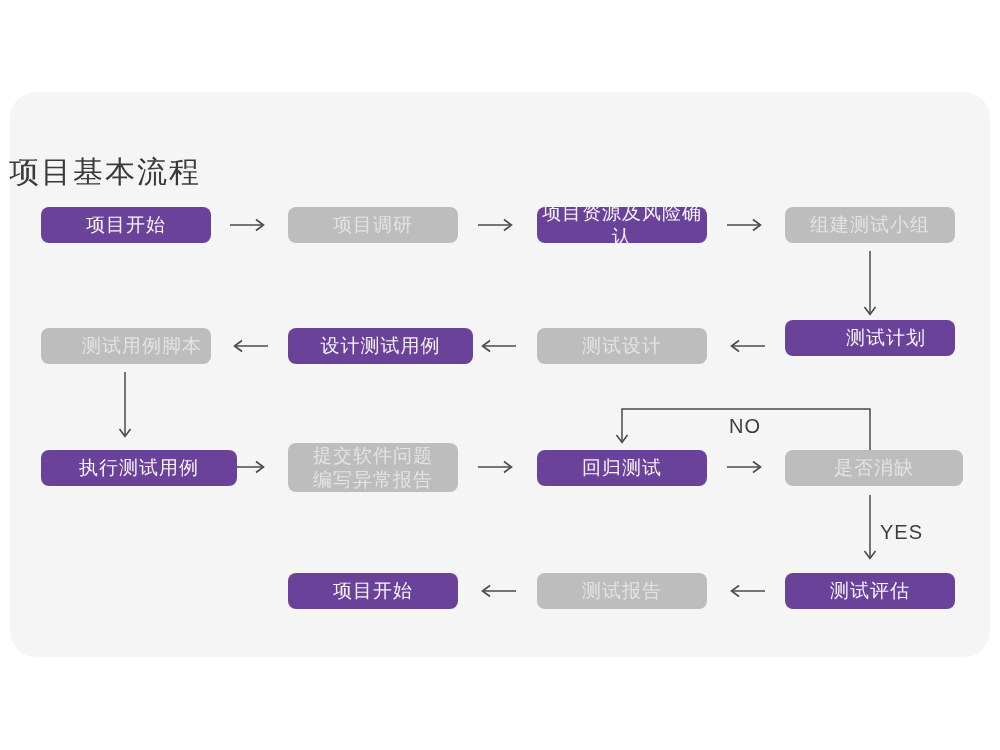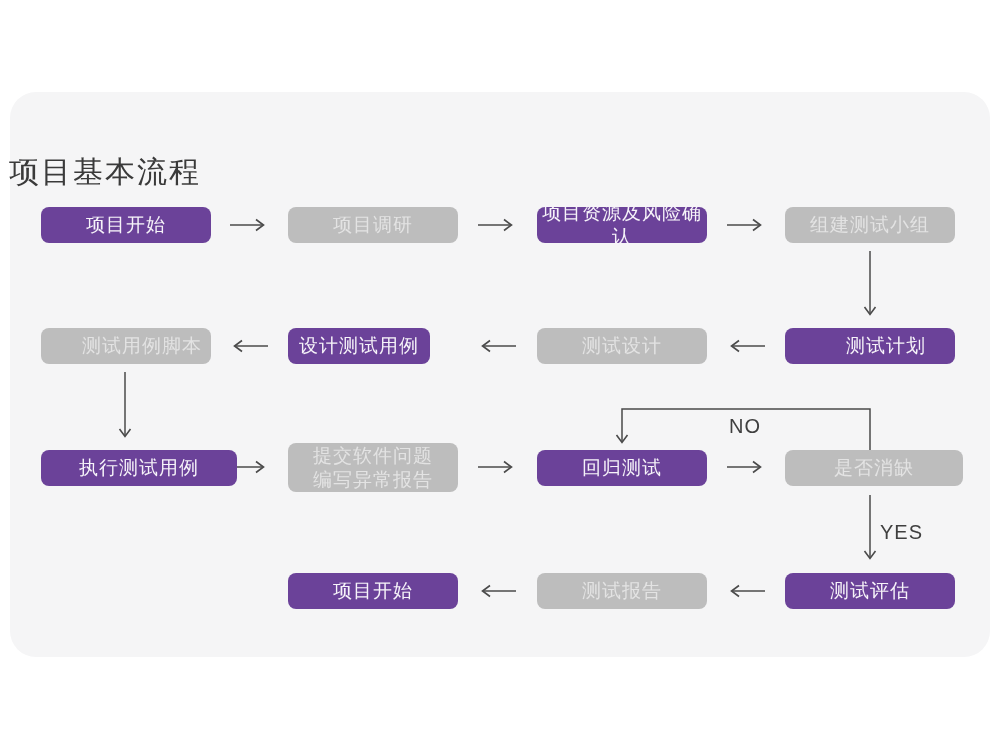--- a/index.html
+++ b/index.html
@@ -113,23 +113,23 @@
 
     <line x1="765" y1="591" x2="732" y2="591" stroke="#4a4a4a" stroke-width="1.5" marker-end="url(#ah)"></line>
     <line x1="516" y1="591" x2="483" y2="591" stroke="#4a4a4a" stroke-width="1.5" marker-end="url(#ah)"></line>
   </svg>
 
   <div id="nodes">
       <div class="node purple" style="left: 41px; top: 207px; width: 170px; height: 36px;">项目开始</div>
       <div class="node gray" style="left: 288px; top: 207px; width: 170px; height: 36px;">项目调研</div>
       <div class="node purple" style="left: 537px; top: 207px; width: 170px; height: 36px;">项目资源及风险确认</div>
       <div class="node gray" style="left: 785px; top: 207px; width: 170px; height: 36px;">组建测试小组</div>
-      <div class="node purple" style="left: 785px; top: 328px; width: 170px; height: 36px; padding-left: 32px;">测试计划</div>
+      <div class="node purple" style="left: 785px; top: 320px; width: 170px; height: 36px; padding-left: 32px;">测试计划</div>
       <div class="node gray" style="left: 537px; top: 328px; width: 170px; height: 36px;">测试设计</div>
-      <div class="node purple" style="left: 288px; top: 328px; width: 142px; height: 36px;">设计测试用例</div>
+      <div class="node purple" style="left: 288px; top: 328px; width: 185px; height: 36px;">设计测试用例</div>
       <div class="node gray" style="left: 41px; top: 328px; width: 170px; height: 36px; padding-left: 32px;">测试用例脚本</div>
       <div class="node purple" style="left: 41px; top: 450px; width: 196px; height: 36px;">执行测试用例</div>
       <div class="node gray" style="left: 288px; top: 443px; width: 170px; height: 49px;">提交软件问题
 编写异常报告</div>
       <div class="node purple" style="left: 537px; top: 450px; width: 170px; height: 36px;">回归测试</div>
       <div class="node gray" style="left: 785px; top: 450px; width: 178px; height: 36px;">是否消缺</div>
       <div class="node purple" style="left: 785px; top: 573px; width: 170px; height: 36px;">测试评估</div>
       <div class="node gray" style="left: 537px; top: 573px; width: 170px; height: 36px;">测试报告</div>
       <div class="node purple" style="left: 288px; top: 573px; width: 170px; height: 36px;">项目开始</div>
     </div>

